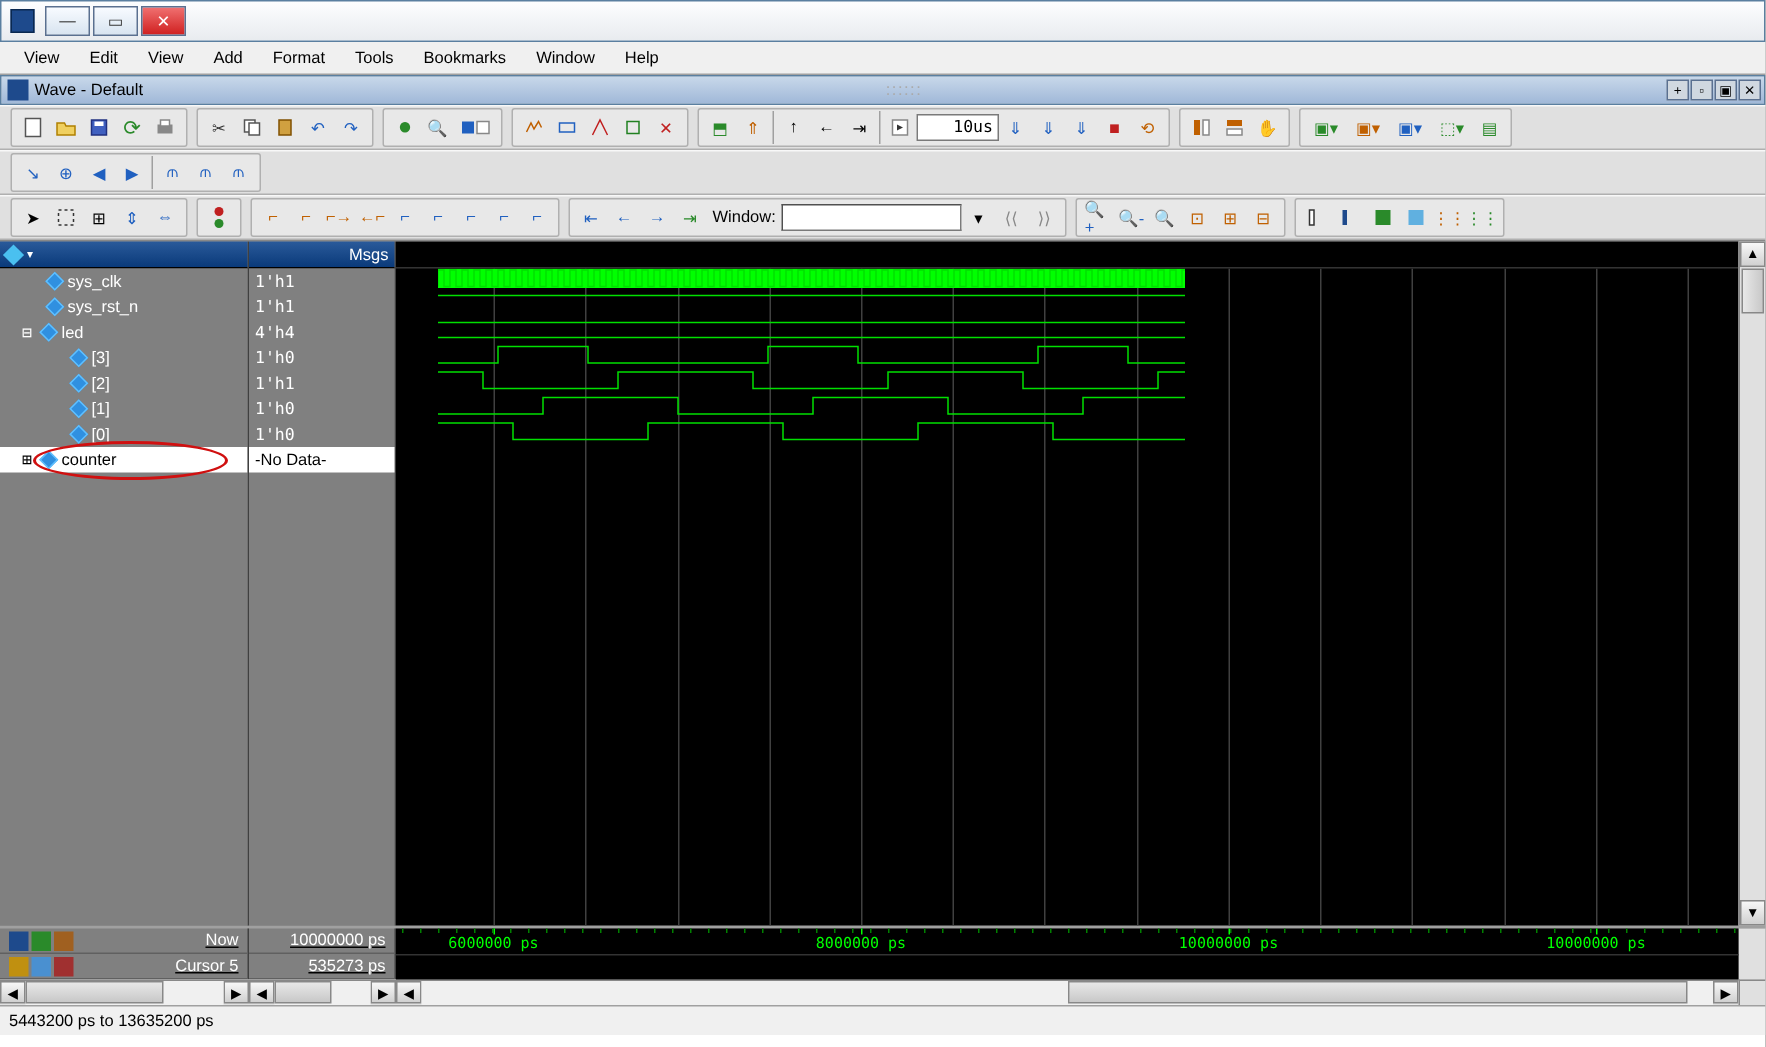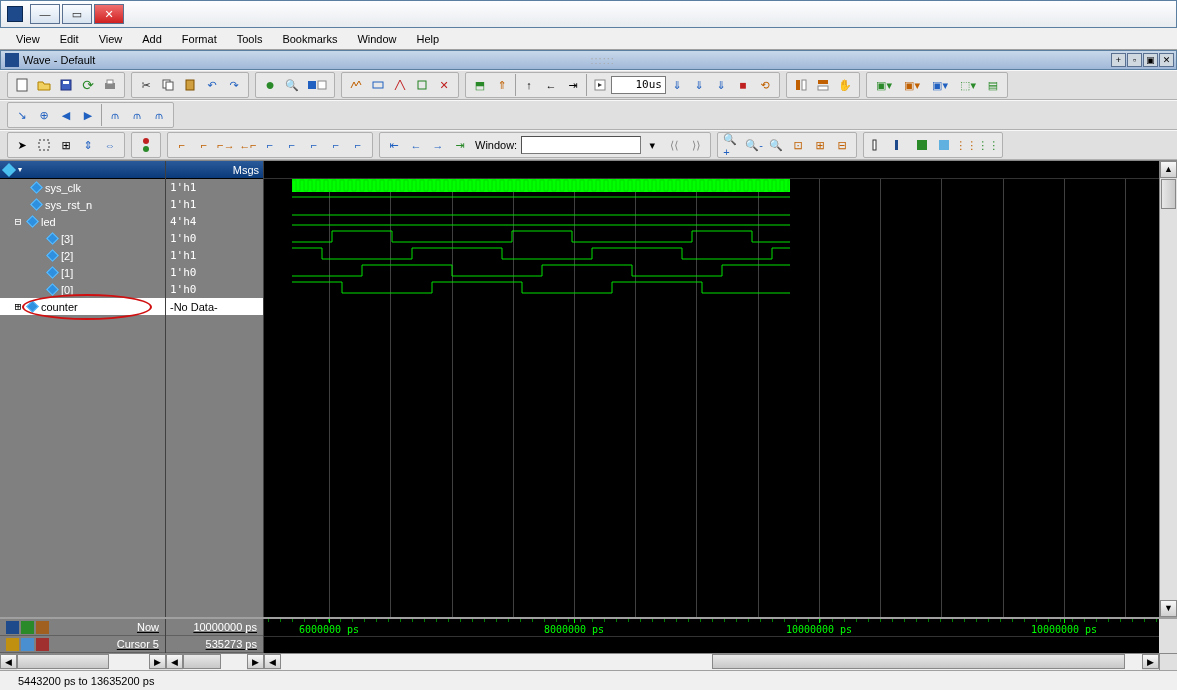--- a/index.html
+++ b/index.html
@@ -101,21 +101,21 @@
 .hscrolls > div:nth-child(1){ width:166px; }
 .hscrolls > div:nth-child(2){ width:98px; }
 .hscrolls > div:nth-child(3){ flex:1; }
 .hscrolls > div:nth-child(4){ width:18px; }
 
 
 .varr { height:17px; background:linear-gradient(#f8f8f8,#d0d0d0); border:1px solid #888; text-align:center; line-height:15px; font-size:9px; cursor:pointer; }
 .vthumb { position:absolute; left:1px; right:1px; top:18px; height:30px; background:linear-gradient(90deg,#e8e8e8,#c8c8c8); border:1px solid #888; }
 
 
-.status { height:20px; border-top:1px solid #a0a0a0; display:flex; align-items:center; padding:0 18px; background:#f0f0f0; }
+.status { height:20px; border-top:1px solid #a0a0a0; display:flex; align-items:center; padding:0 6px; background:#f0f0f0; }
 </style>
 </head>
 <body>
 
 <div class="titlebar">
   <span class="icon"></span>
   <div class="winbtns">
     <div class="winbtn">—</div>
     <div class="winbtn">▭</div>
     <div class="winbtn close">✕</div>

